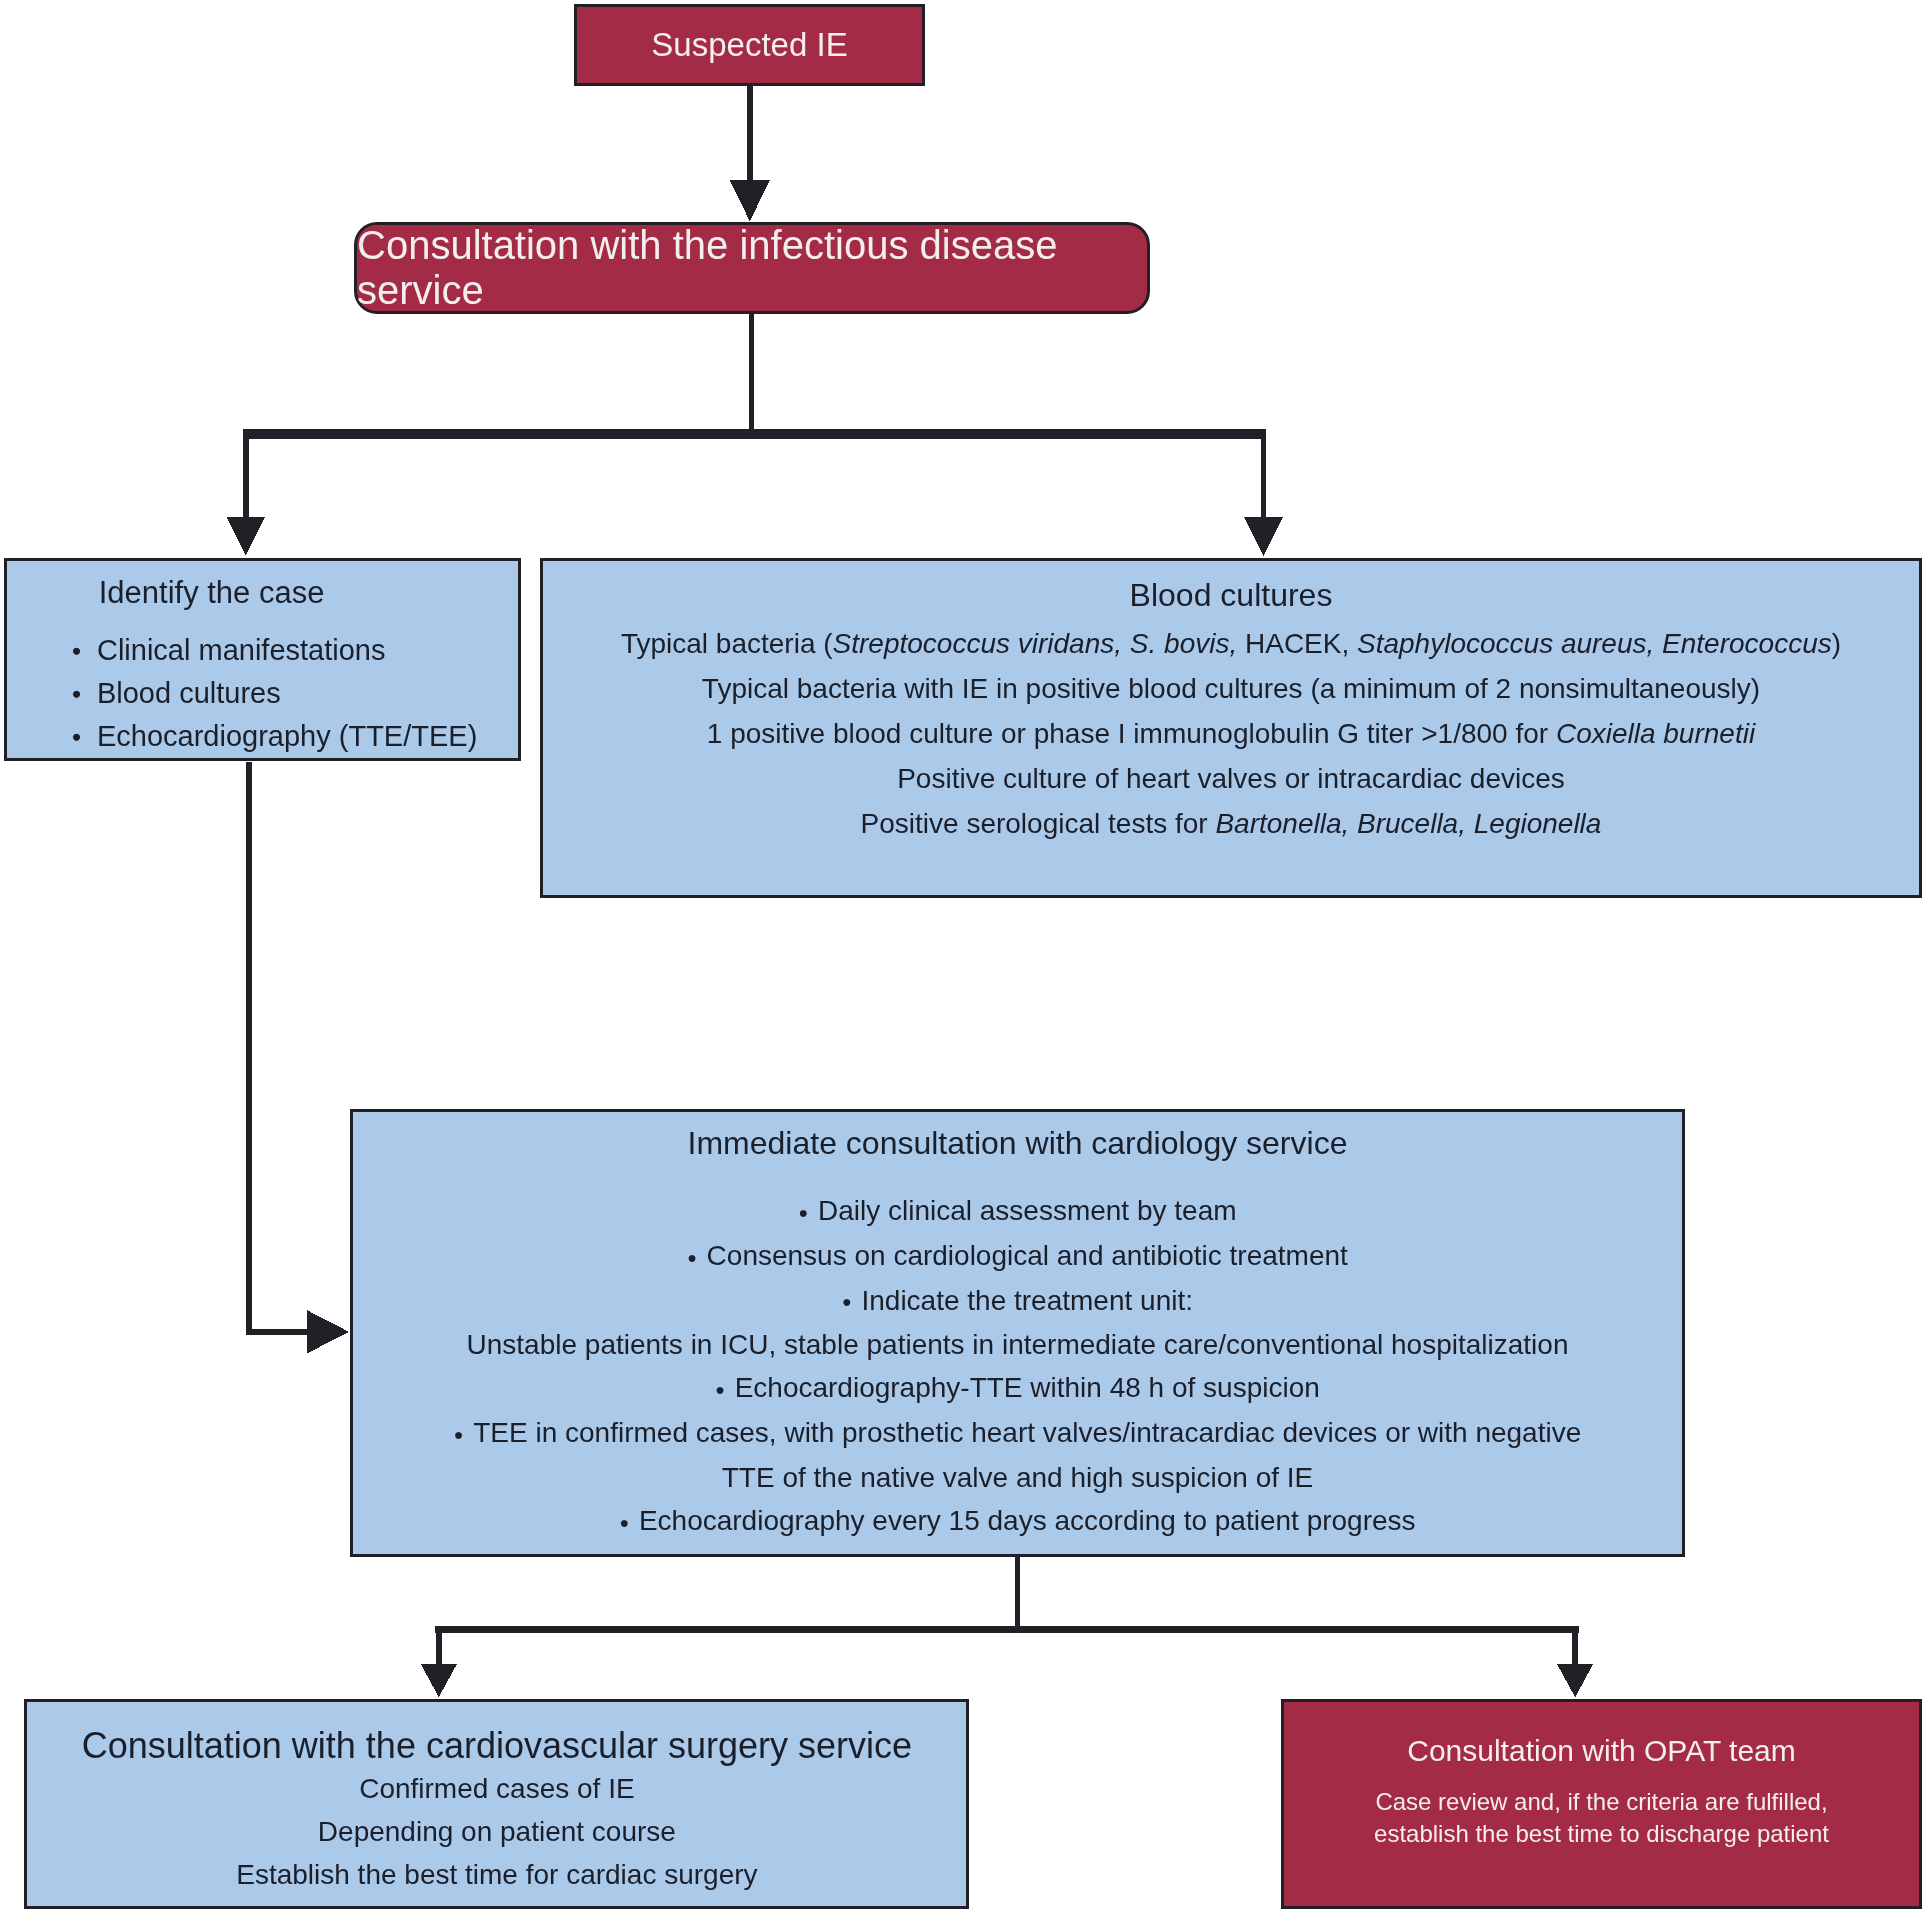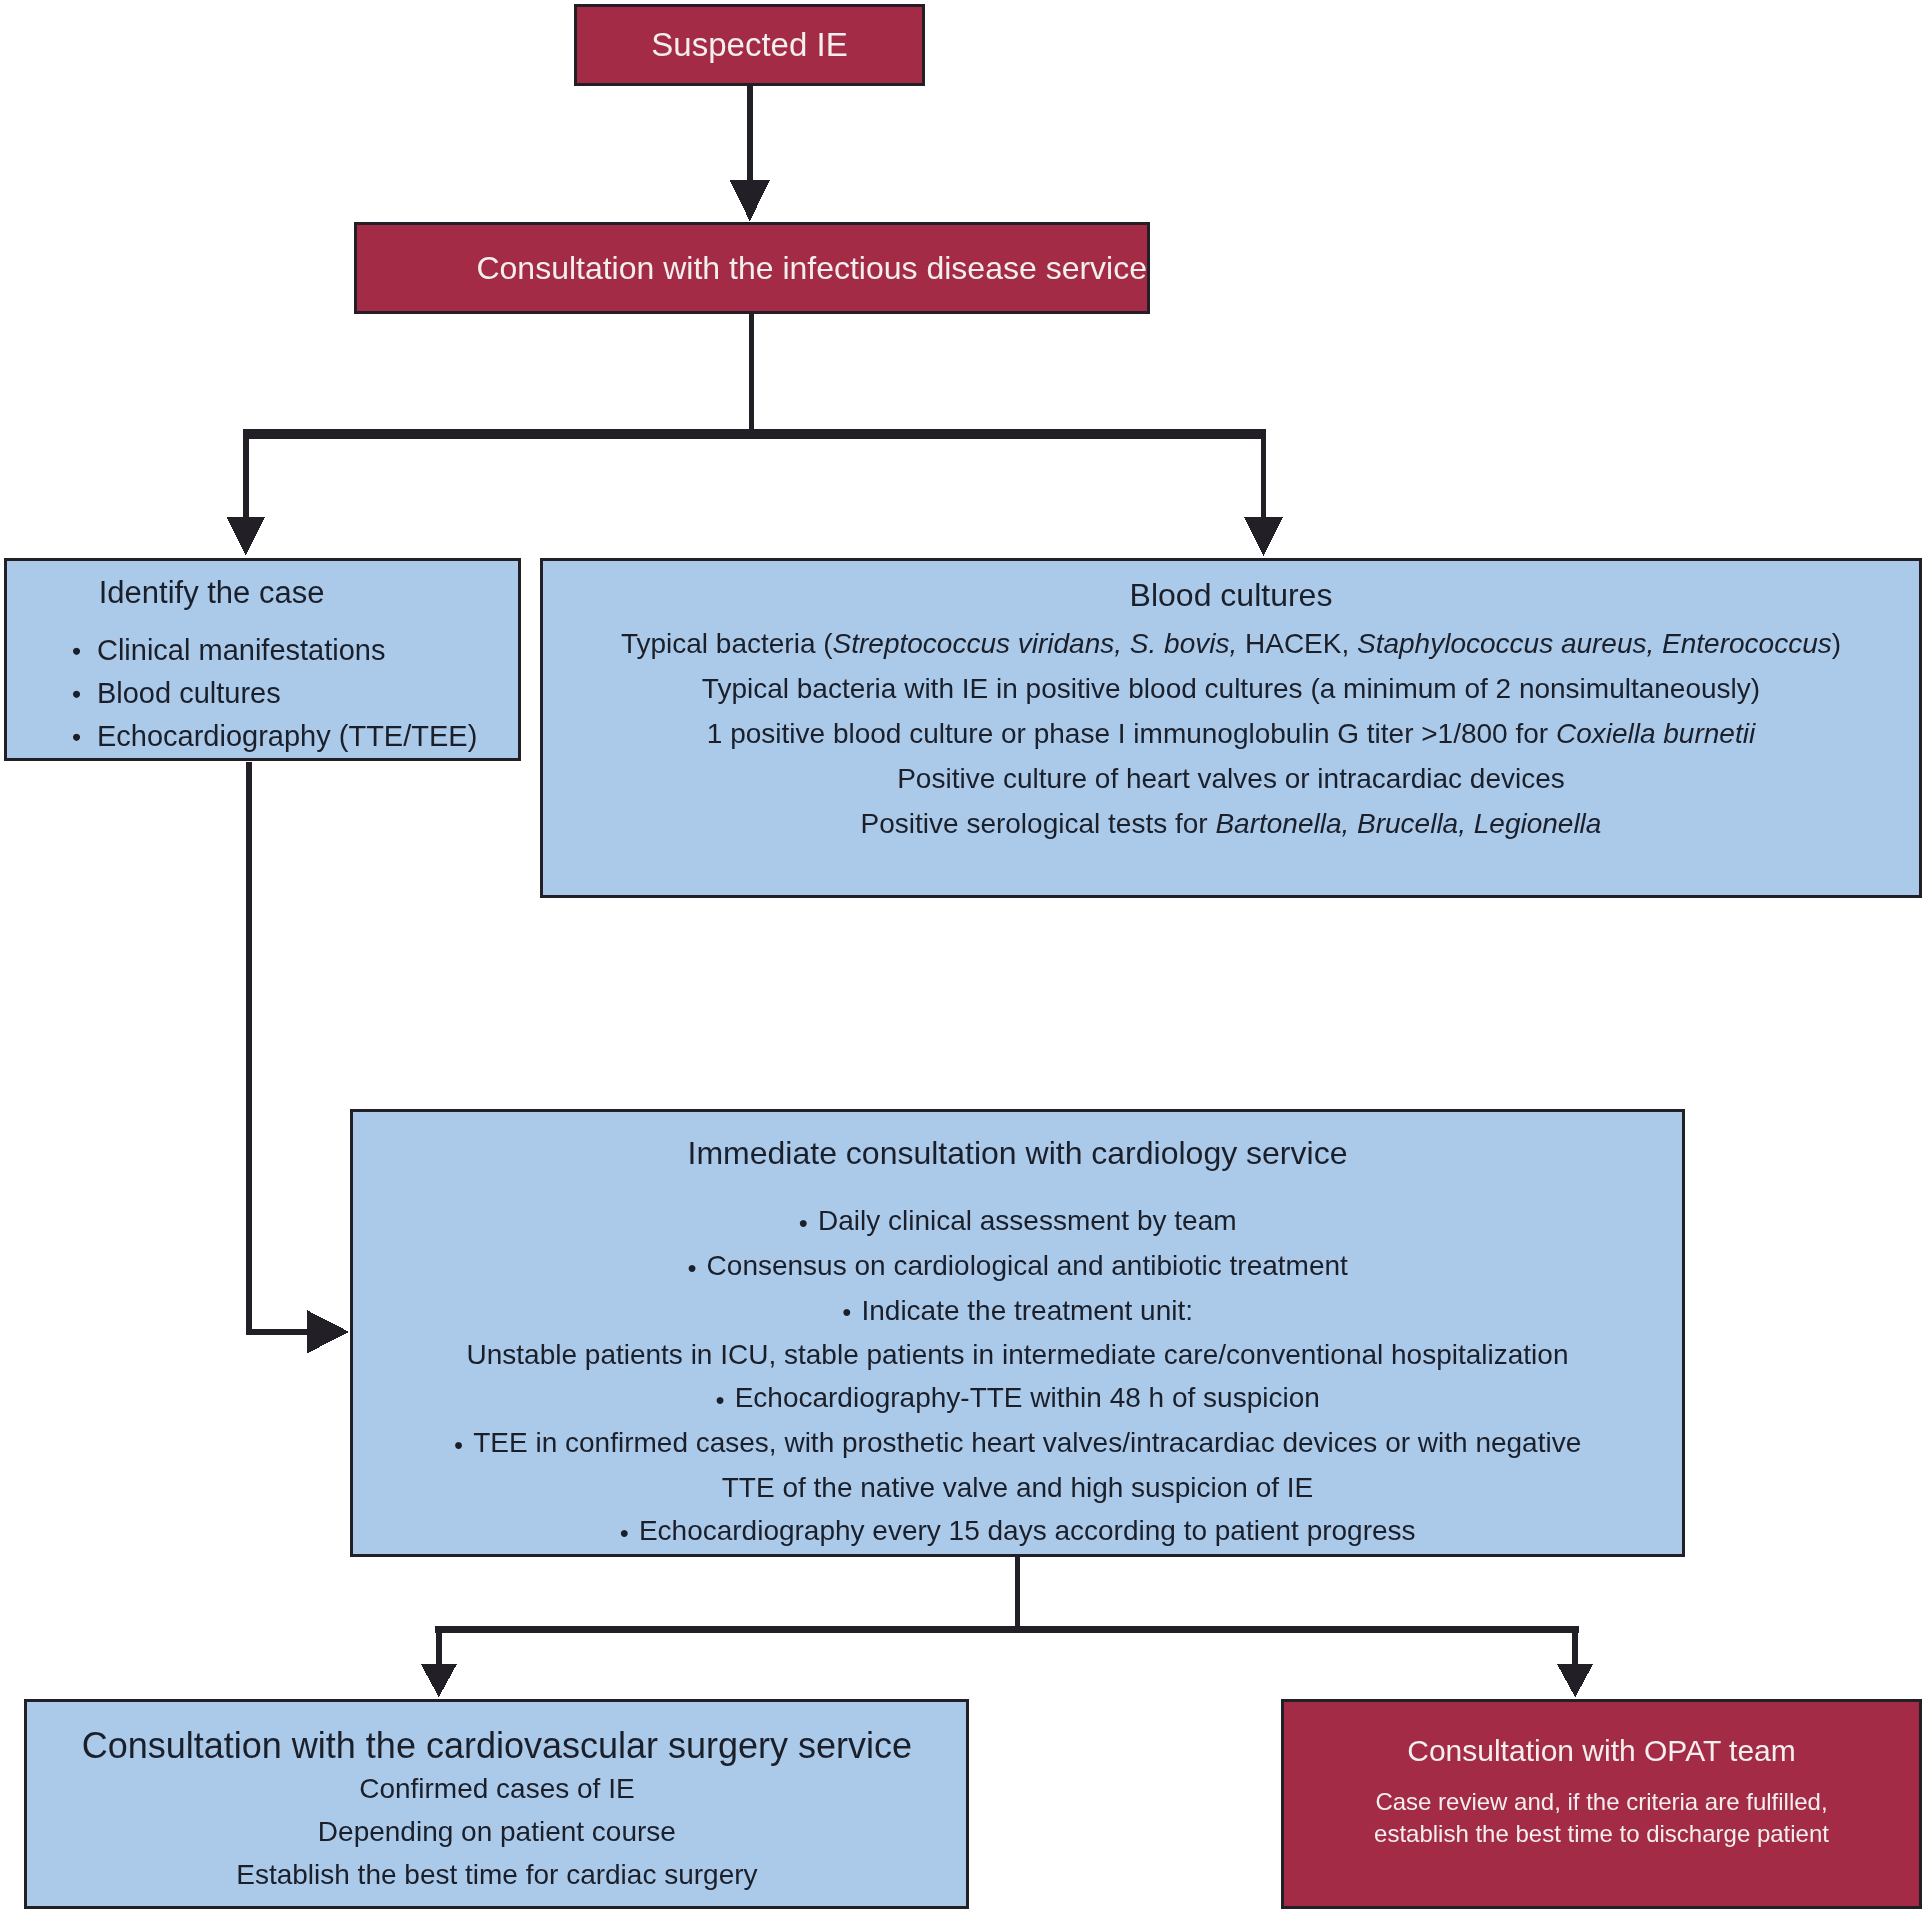--- a/index.html
+++ b/index.html
@@ -25,34 +25,34 @@
     position: absolute;
     box-sizing: border-box;
     border: 3.7px solid var(--line);
   }
   .red  { background: var(--red);  color: var(--light); }
   .blue { background: var(--blue); color: var(--dark);  }
 
   #box-suspected  { left: 574px; top: 3.7px;   width: 351px;  height: 82px;
                     display: flex; align-items: center; justify-content: center; font-size: 33px; }
   #box-infectious { left: 354px; top: 222px; width: 796px; height: 92px;
-                    display: flex; align-items: center; justify-content: flex-end; font-size: 32px; }
+                    display: flex; align-items: center; justify-content: flex-end; font-size: 40px; border-radius: 23px; }
 
   #box-identify { left: 3.7px; top: 558px; width: 517px; height: 203px; padding-top: 12.2px; }
   .id-title { margin-left: 92px; font-size: 31px; line-height: 39px; }
   .id-list  { margin-left: 65px; margin-top: 17px; }
   .id-list .brow { display: flex; align-items: center; font-size: 29px; line-height: 43px; }
   .dot2 { font-size: 16.5px; margin-right: 15.3px; }
 
   #box-blood { left: 540px; top: 558px; width: 1382px; height: 340px; padding-top: 13.4px; text-align: center; }
   .bc-title { font-size: 32px; line-height: 42px; }
   .bc-lines { margin-top: 4.9px; }
   .bc-lines .tline { font-size: 28px; line-height: 45px; }
 
-  #box-cardiology { left: 350px; top: 1109px; width: 1335px; height: 448px; padding-top: 22px; text-align: center; }
+  #box-cardiology { left: 350px; top: 1109px; width: 1335px; height: 448px; padding-top: 12px; text-align: center; }
   .cd-title { font-size: 32px; line-height: 39px; margin-bottom: 26px; }
   .cd-lines .tline { font-size: 28px; line-height: 43px; }
   .cd-lines .dot { font-size: 16px; margin-right: 9.8px; vertical-align: 0.14em; }
 
   #box-surgery { left: 24.4px; top: 1699px; width: 945px; height: 210px; padding-top: 22px; text-align: center; }
   .sg-title { font-size: 36px; line-height: 43px; }
   .sg-lines .tline { font-size: 28px; line-height: 43px; }
 
   #box-opat { left: 1281px; top: 1699px; width: 641px; height: 210px; padding-top: 29px; text-align: center; }
   .op-title { font-size: 30px; line-height: 39px; margin-bottom: 16px; }

